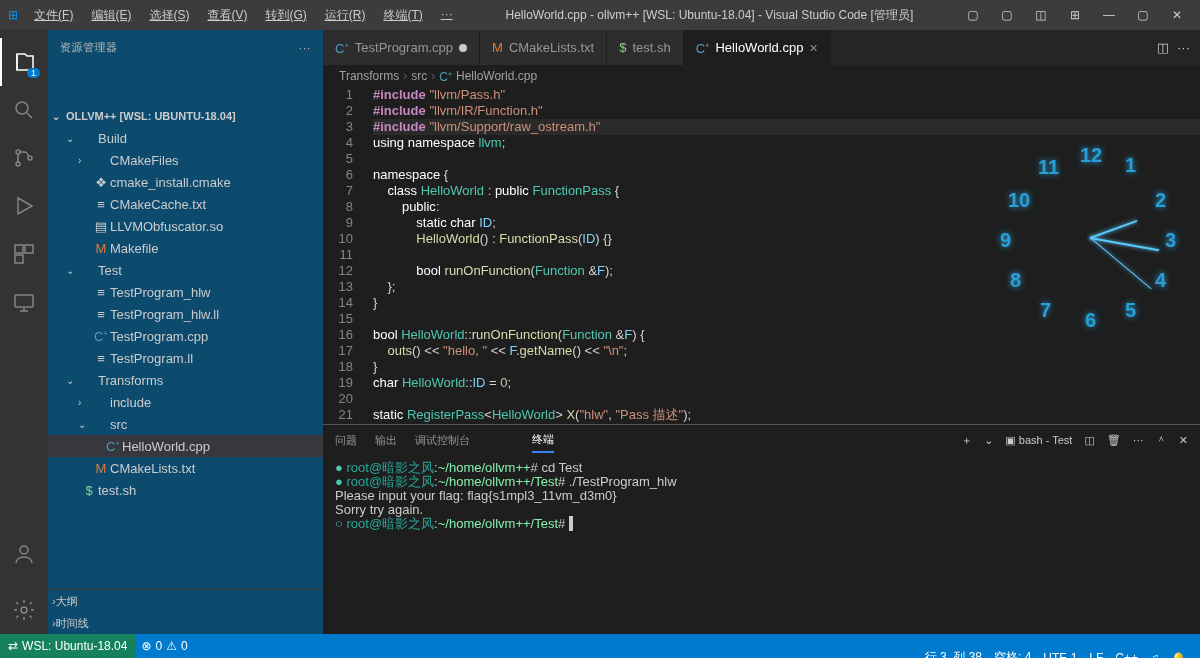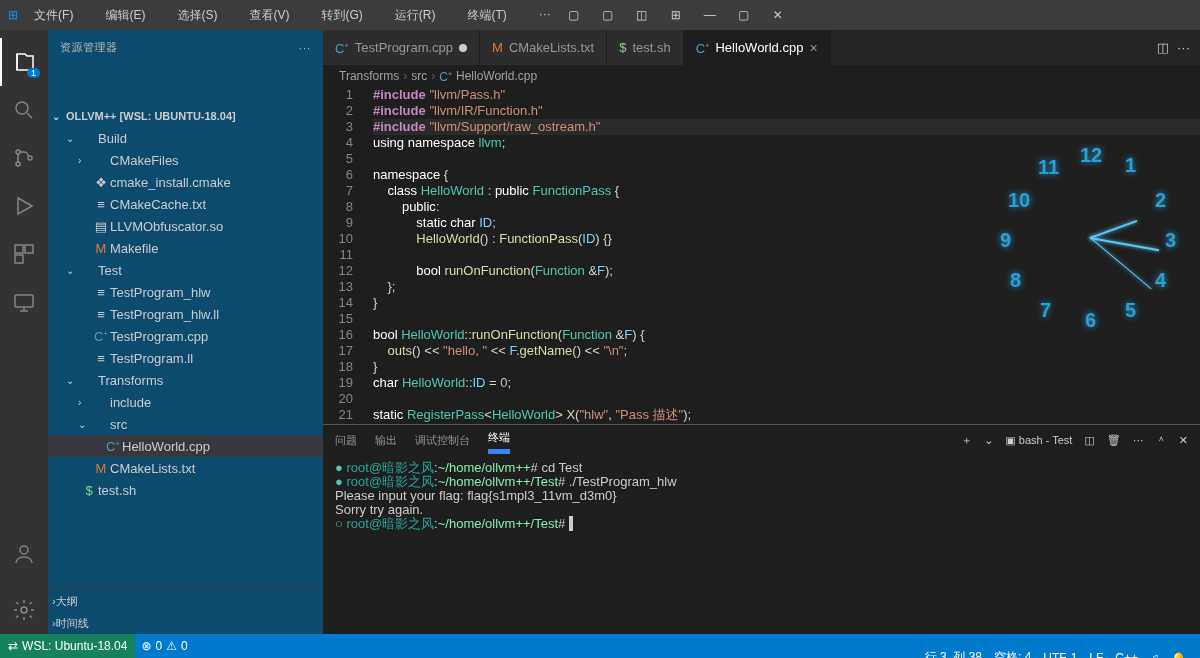--- a/index.html
+++ b/index.html
@@ -1,18 +1,18 @@
 <!DOCTYPE html>
 <html><head>
 <meta charset="utf-8">
 <style>
 * { margin: 0; padding: 0; box-sizing: border-box; font-family: 'Segoe UI', sans-serif; }
 body { background: #1e1e1e; color: #cccccc; font-size: 13px; overflow: hidden; width: 1200px; height: 658px; }
 .titlebar { height: 30px; background: #3c3c3c; display: flex; align-items: center; padding: 0 8px; color: #cccccc; font-size: 12px; }
-.titlebar .menu { display: flex; gap: 16px; margin-left: 8px; }
+.titlebar .menu { display: flex; gap: 2px; margin-left: 8px; text-decoration: underline; }
 .titlebar .menu span { padding: 4px 8px; cursor: pointer; }
 .titlebar .title { flex: 1; text-align: center; color: #cccccc; }
 .titlebar .controls { display: flex; gap: 4px; align-items: center; }
 .titlebar .controls span { width: 30px; height: 22px; display: flex; align-items: center; justify-content: center; cursor: pointer; }
 .main { display: flex; height: 604px; }
 .activitybar { width: 48px; background: #333333; display: flex; flex-direction: column; align-items: center; padding-top: 8px; }
 .activitybar .icon { width: 48px; height: 48px; display: flex; align-items: center; justify-content: center; cursor: pointer; color: #858585; position: relative; }
 .activitybar .icon.active { color: #ffffff; border-left: 2px solid #ffffff; }
 .activitybar .icon .badge { position: absolute; bottom: 8px; right: 8px; background: #007acc; color: white; font-size: 9px; padding: 0 4px; border-radius: 8px; }
 .activitybar .bottom { margin-top: auto; margin-bottom: 8px; }
@@ -46,21 +46,21 @@
 .kw { color: #ffffff; }
 .kw2 { color: #c586c0; font-weight: bold; }
 .str { color: #ce9178; }
 .type { color: #4ec9b0; }
 .fn { color: #dcdcaa; }
 .num { color: #b5cea8; }
 .var { color: #7dd3fc; }
 .terminal-panel { height: 210px; border-top: 1px solid #555555; background: #1e1e1e; display: flex; flex-direction: column; }
 .terminal-tabs { height: 30px; display: flex; align-items: center; padding: 0 12px; gap: 18px; font-size: 11px; color: #969696; }
 .terminal-tabs .ttab { cursor: pointer; padding: 4px 0; }
-.terminal-tabs .ttab.active { color: #ffffff; border-bottom: 5px solid #3b82f6; }
+.terminal-tabs .ttab.active { color: #ffffff; border-bottom: 2px solid #3b82f6; margin-left: 44px; }
 .terminal-tabs .tactions { margin-left: auto; display: flex; gap: 12px; align-items: center; color: #cccccc; }
 .terminal-body { flex: 1; padding: 6px 12px; font-family: Consolas, monospace; font-size: 13px; line-height: 14px; color: #cccccc; white-space: pre; }
 .terminal-body .prompt-host { color: #26a79a; }
 .terminal-body .prompt-path { color: #86efac; }
 .terminal-body .bullet { color: #4ec9b0; }
 .terminal-body .cursor { background: #cccccc; color: #1e1e1e; }
 .statusbar { height: 24px; background: #007acc; display: flex; align-items: center; padding: 0 8px; font-size: 12px; color: #ffffff; }
 .statusbar .sitem { padding: 0 6px; cursor: pointer; display: flex; align-items: center; gap: 4px; }
 .statusbar .remote { background: #16825d; height: 24px; display: flex; align-items: center; padding: 0 8px; margin-left: -8px; }
 .statusbar .right { margin-left: auto; display: flex; margin-top: 23px; }
@@ -79,20 +79,21 @@
   <div class="menu">
     <span>文件(F)</span>
     <span>编辑(E)</span>
     <span>选择(S)</span>
     <span>查看(V)</span>
     <span>转到(G)</span>
     <span>运行(R)</span>
     <span>终端(T)</span>
     <span>···</span>
   </div>
+  <div class="title">HelloWorld.cpp - ollvm++ [WSL: Ubuntu-18.04] - Visual Studio Code [管理员]</div>
   <div class="controls">
     <span>▢</span>
     <span>▢</span>
     <span>◫</span>
     <span>⊞</span>
     <span>—</span>
     <span>▢</span>
     <span>✕</span>
   </div>
 </div>

